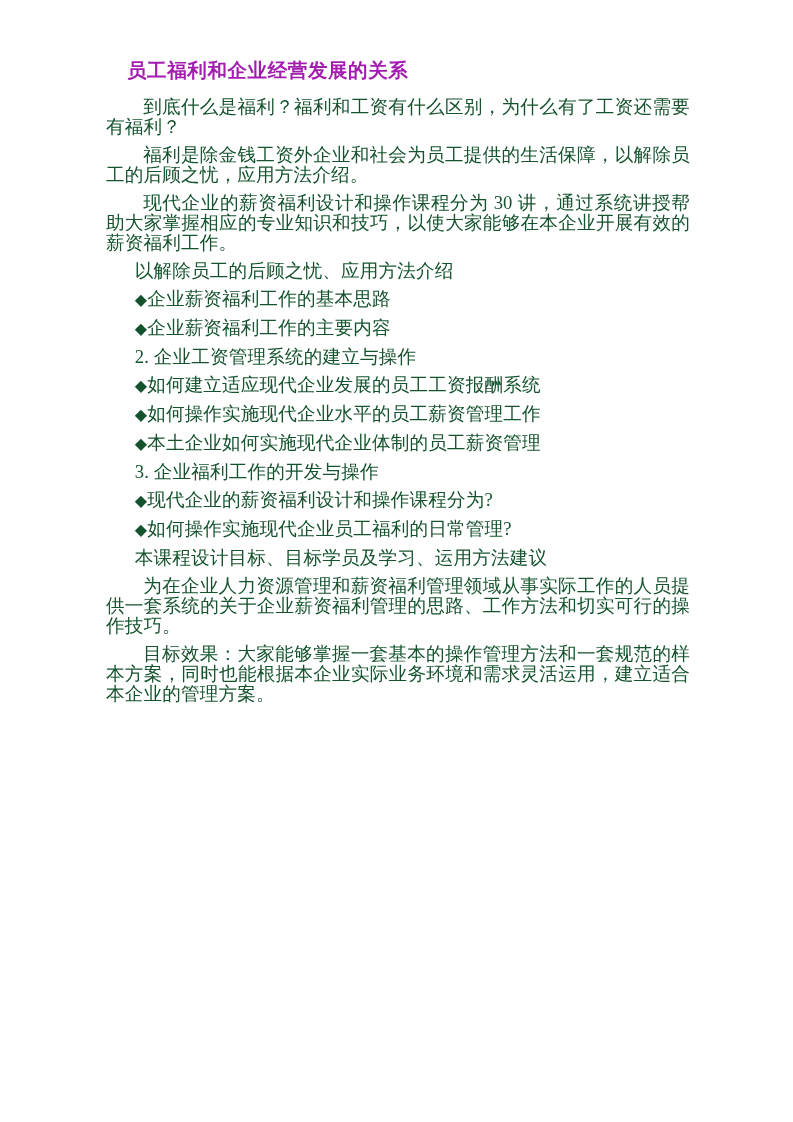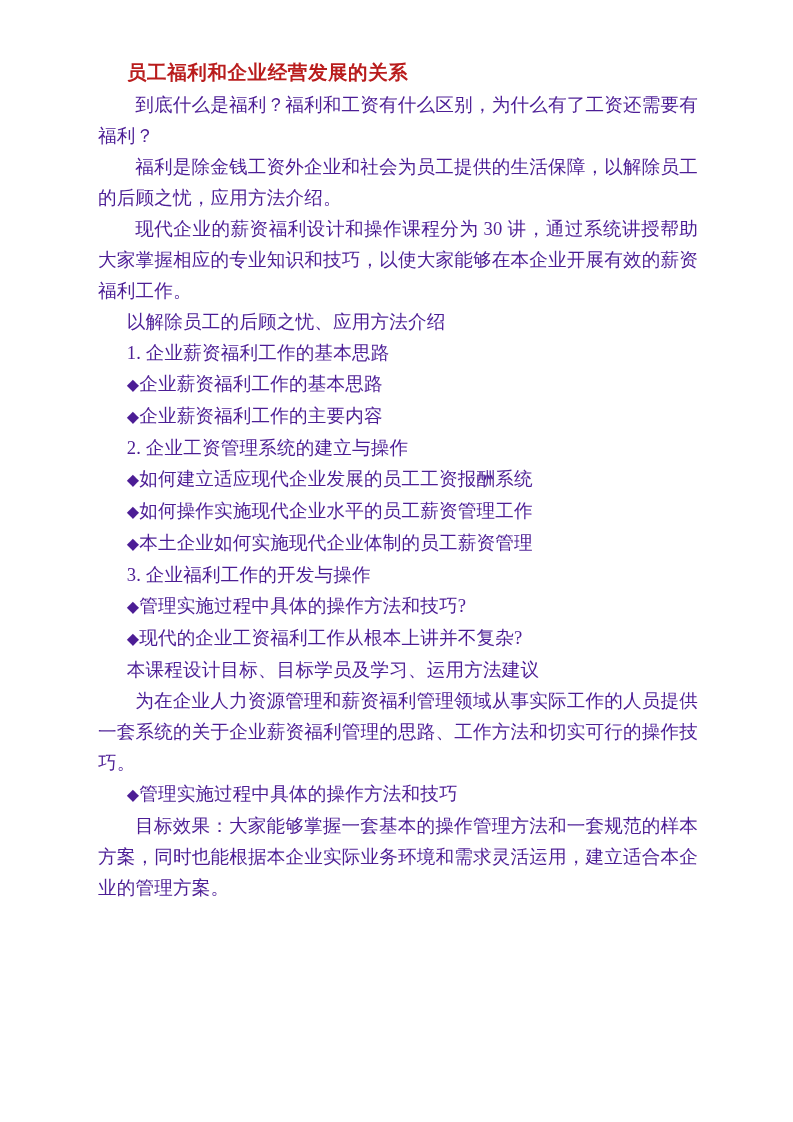--- a/index.html
+++ b/index.html
@@ -25,29 +25,29 @@
     top: 56px;
     width: 600px;
   }
   .doc-title {
     font-size: 19.5px;
     font-weight: bold;
     line-height: 33px;
     margin: 0 0 0 0;
     padding-left: 29px;
     letter-spacing: 0.6px;
-    color: #b91c1c;
+    color: #a21caf;
     white-space: nowrap;
-    font-family: Liberation Serif, serif;
+    font-family: Liberation Mono, monospace;
   }
   .para {
     font-size: 18.6px;
-    line-height: 31px;
-    color: #4c1d95;
-    margin: 0;
+    line-height: 20px;
+    color: #14532d;
+    margin: 8px;
     text-align: justify;
     text-justify: inter-ideograph;
     letter-spacing: 0.15px;
     font-family: "Liberation Serif", "DejaVu Serif", serif;
   }
   
   .para.indent {
     text-indent: 2em;
   }
   
@@ -71,39 +71,37 @@
 
 <div class="page">
   <div class="content">
     <h1 class="doc-title">员工福利和企业经营发展的关系</h1>
 
     <p class="para indent">到底什么是福利？福利和工资有什么区别，为什么有了工资还需要有福利？</p>
     <p class="para indent">福利是除金钱工资外企业和社会为员工提供的生活保障，以解除员工的后顾之忧，应用方法介绍。</p>
     <p class="para indent">现代企业的薪资福利设计和操作课程分为 30 讲，通过系统讲授帮助大家掌握相应的专业知识和技巧，以使大家能够在本企业开展有效的薪资福利工作。</p>
 
     <p class="para indent1">以解除员工的后顾之忧、应用方法介绍</p>
-    <p class="para indent1">1. 企业薪资福利工作的基本思路</p>
 
     <p class="para bullet"><span class="bullet-glyph">◆</span><span>企业薪资福利工作的基本思路</span></p>
     <p class="para bullet"><span class="bullet-glyph">◆</span><span>企业薪资福利工作的主要内容</span></p>
 
     <p class="para indent1">2. 企业工资管理系统的建立与操作</p>
 
     <p class="para bullet"><span class="bullet-glyph">◆</span><span>如何建立适应现代企业发展的员工工资报酬系统</span></p>
     <p class="para bullet"><span class="bullet-glyph">◆</span><span>如何操作实施现代企业水平的员工薪资管理工作</span></p>
     <p class="para bullet"><span class="bullet-glyph">◆</span><span>本土企业如何实施现代企业体制的员工薪资管理</span></p>
 
     <p class="para indent1">3. 企业福利工作的开发与操作</p>
 
-    <p class="para bullet"><span class="bullet-glyph">◆</span><span>管理实施过程中具体的操作方法和技巧?</span></p>
-    <p class="para bullet"><span class="bullet-glyph">◆</span><span>现代的企业工资福利工作从根本上讲并不复杂?</span></p>
+    <p class="para bullet"><span class="bullet-glyph">◆</span><span>现代企业的薪资福利设计和操作课程分为?</span></p>
+    <p class="para bullet"><span class="bullet-glyph">◆</span><span>如何操作实施现代企业员工福利的日常管理?</span></p>
 
     <p class="para indent1">本课程设计目标、目标学员及学习、运用方法建议</p>
 
     <p class="para indent">为在企业人力资源管理和薪资福利管理领域从事实际工作的人员提供一套系统的关于企业薪资福利管理的思路、工作方法和切实可行的操作技巧。</p>
 
 
-    <p class="para bullet"><span class="bullet-glyph">◆</span><span>管理实施过程中具体的操作方法和技巧</span></p>
 
     <p class="para indent">目标效果：大家能够掌握一套基本的操作管理方法和一套规范的样本方案，同时也能根据本企业实际业务环境和需求灵活运用，建立适合本企业的管理方案。</p>
 
   </div>
 </div>
 
 </body></html>

